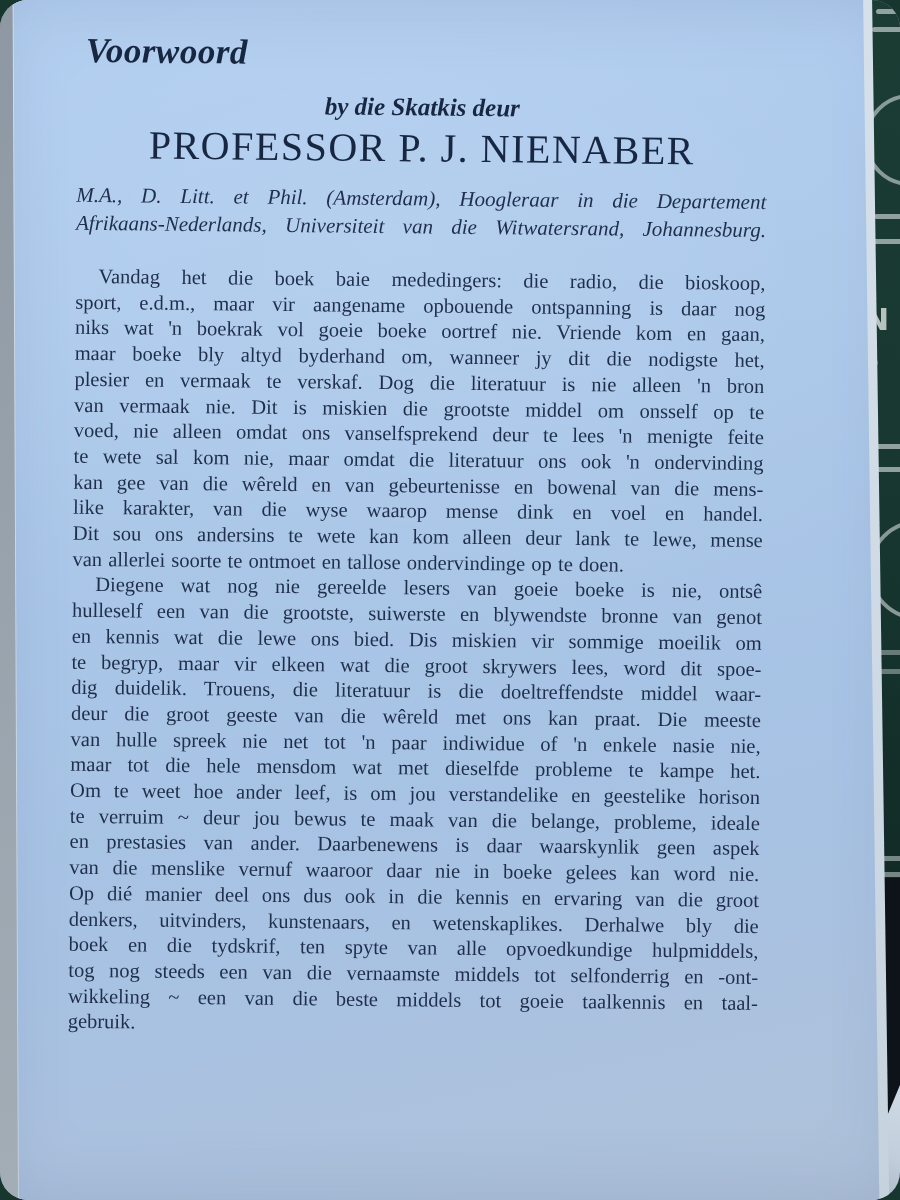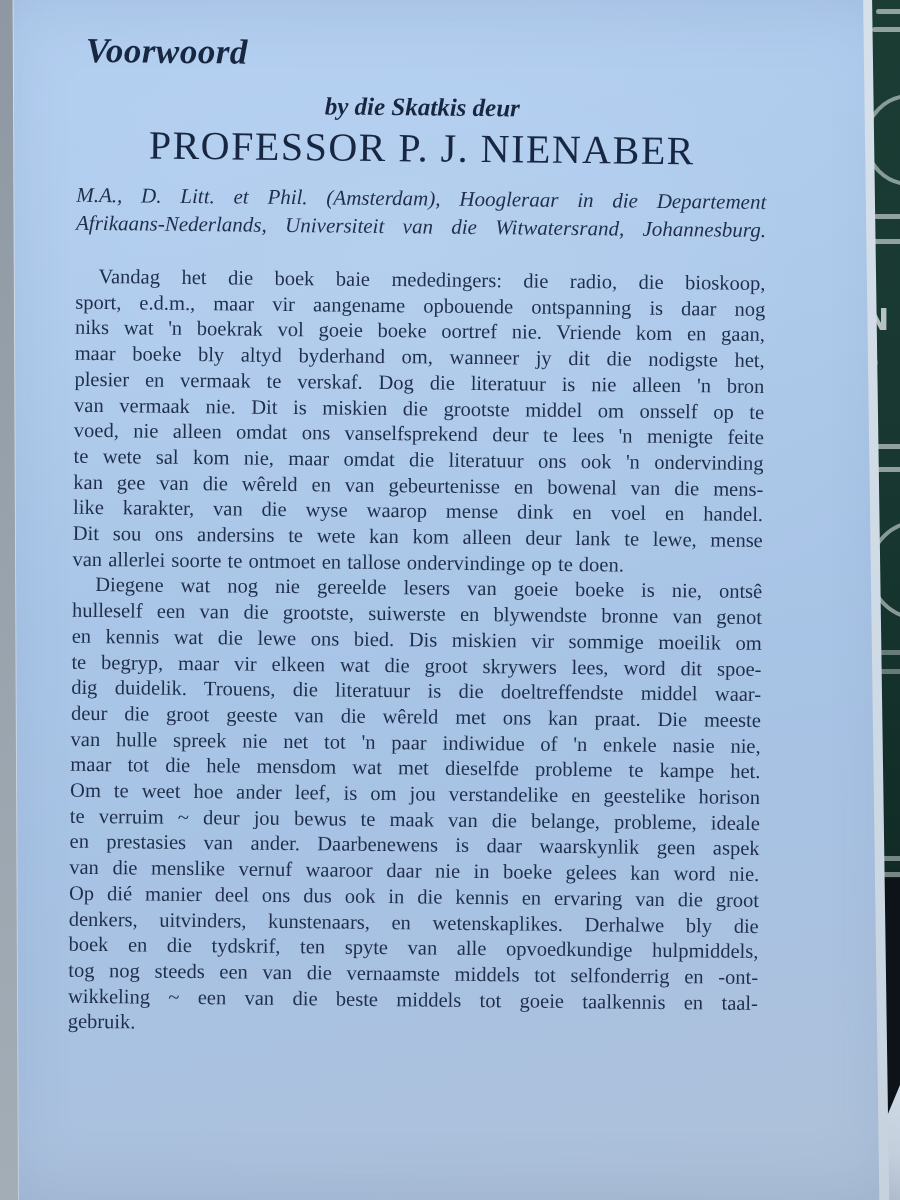--- a/index.html
+++ b/index.html
@@ -11,21 +11,21 @@
     --c-book:#17362e;
     --c-book-deep:#0d1319;
     --c-edge:#d6e0ea;
     --c-left:#97a1ab;
     --c-cloth:#c2cedc;
     --c-ornament:#b9c4c4;
   }
   *{margin:0;padding:0;box-sizing:border-box;}
   html,body{width:900px;height:1200px;overflow:hidden;}
   body{font-family:"Liberation Serif", serif;background:var(--c-book);}
-  .photo{position:relative;width:900px;height:1200px;overflow:hidden;background:#8d97a1;}
+  .photo{position:relative;width:900px;height:1200px;overflow:hidden;background:#8d97a1;border-radius:28px;}
 
   
   .bg-book{position:absolute;top:0;right:0;width:60px;height:1200px;
     background:linear-gradient(180deg,#1b3d34 0%,#173630 45%,#122b26 72%,#112823 73.2%);}
   .spine-dash{position:absolute;right:-6px;height:5px;border-radius:3px;
     background:var(--c-ornament);opacity:.75;}
   .spine-ring{position:absolute;border:4px solid var(--c-ornament);border-radius:50%;opacity:.7;}
   .spine-letter{position:absolute;font-family:"DejaVu Sans", sans-serif;font-weight:bold;
     color:#c9d2cf;opacity:.9;}
   .bg-book-dark{position:absolute;right:0;top:878px;width:60px;height:262px;

